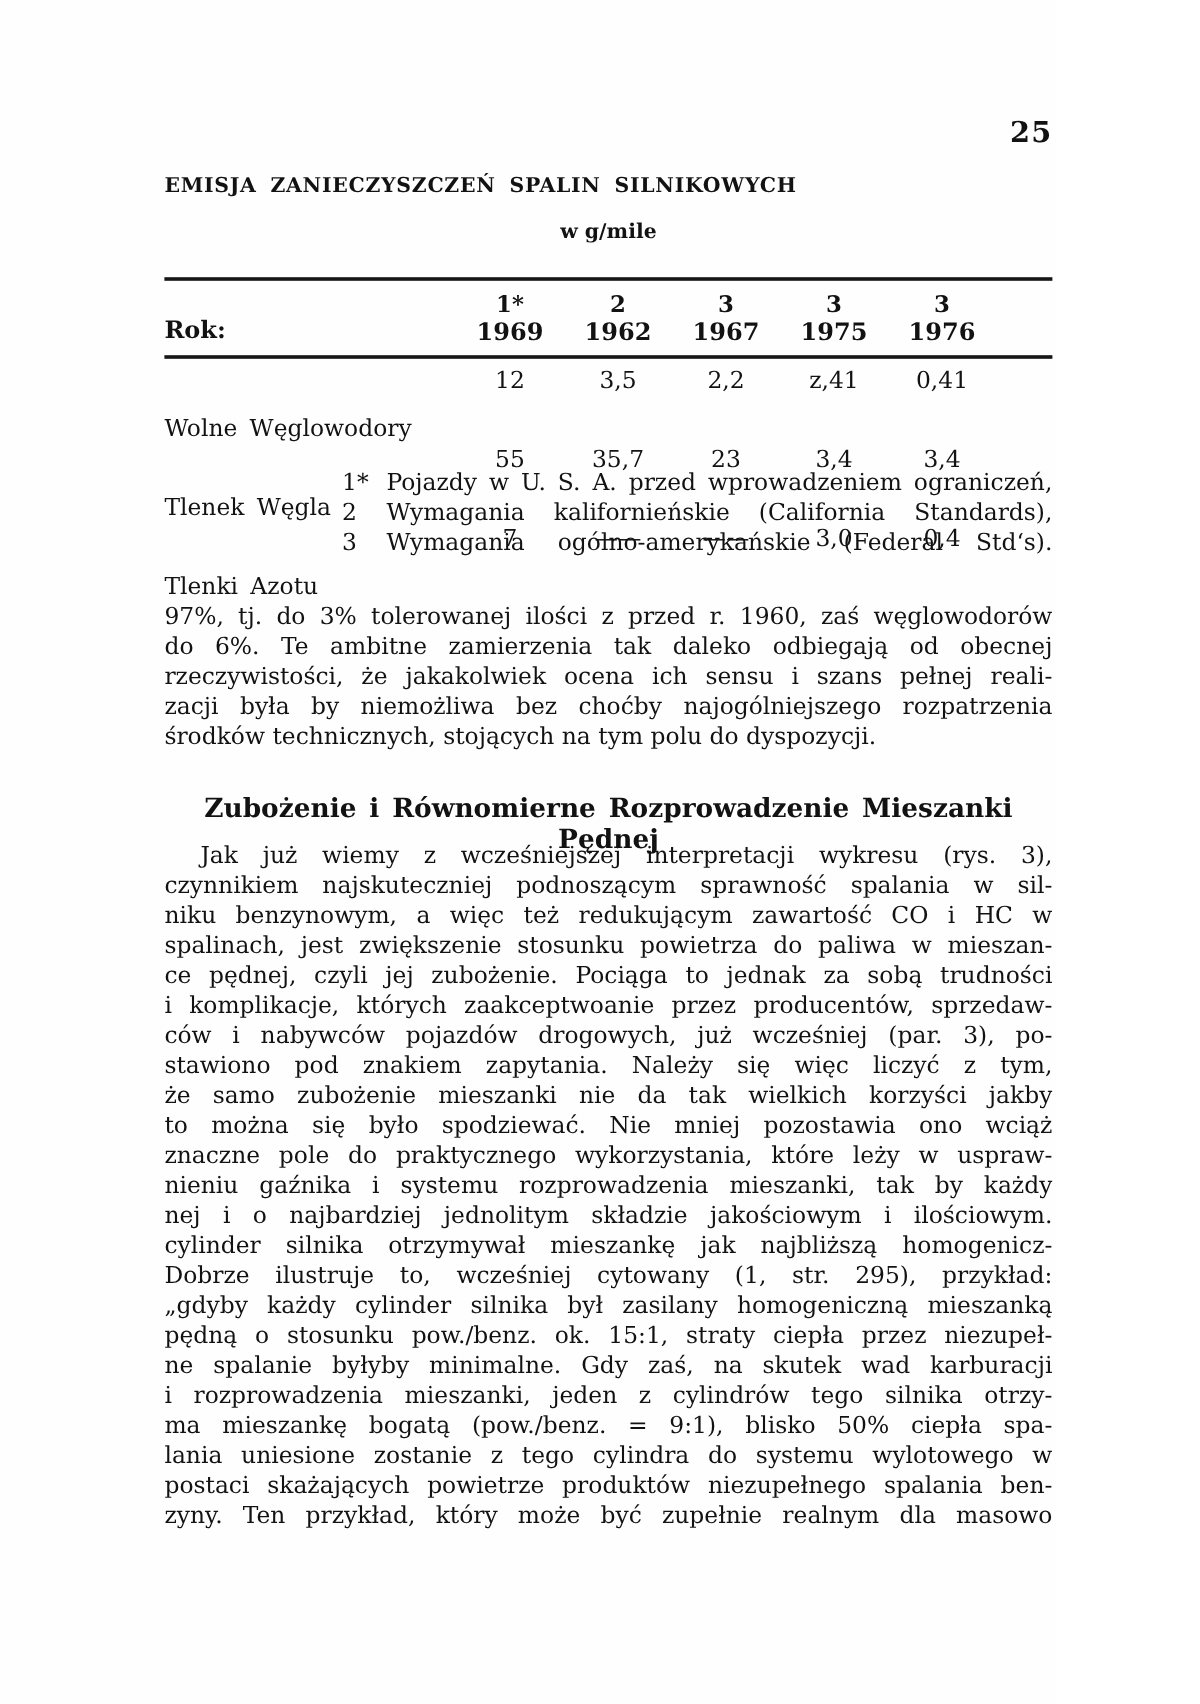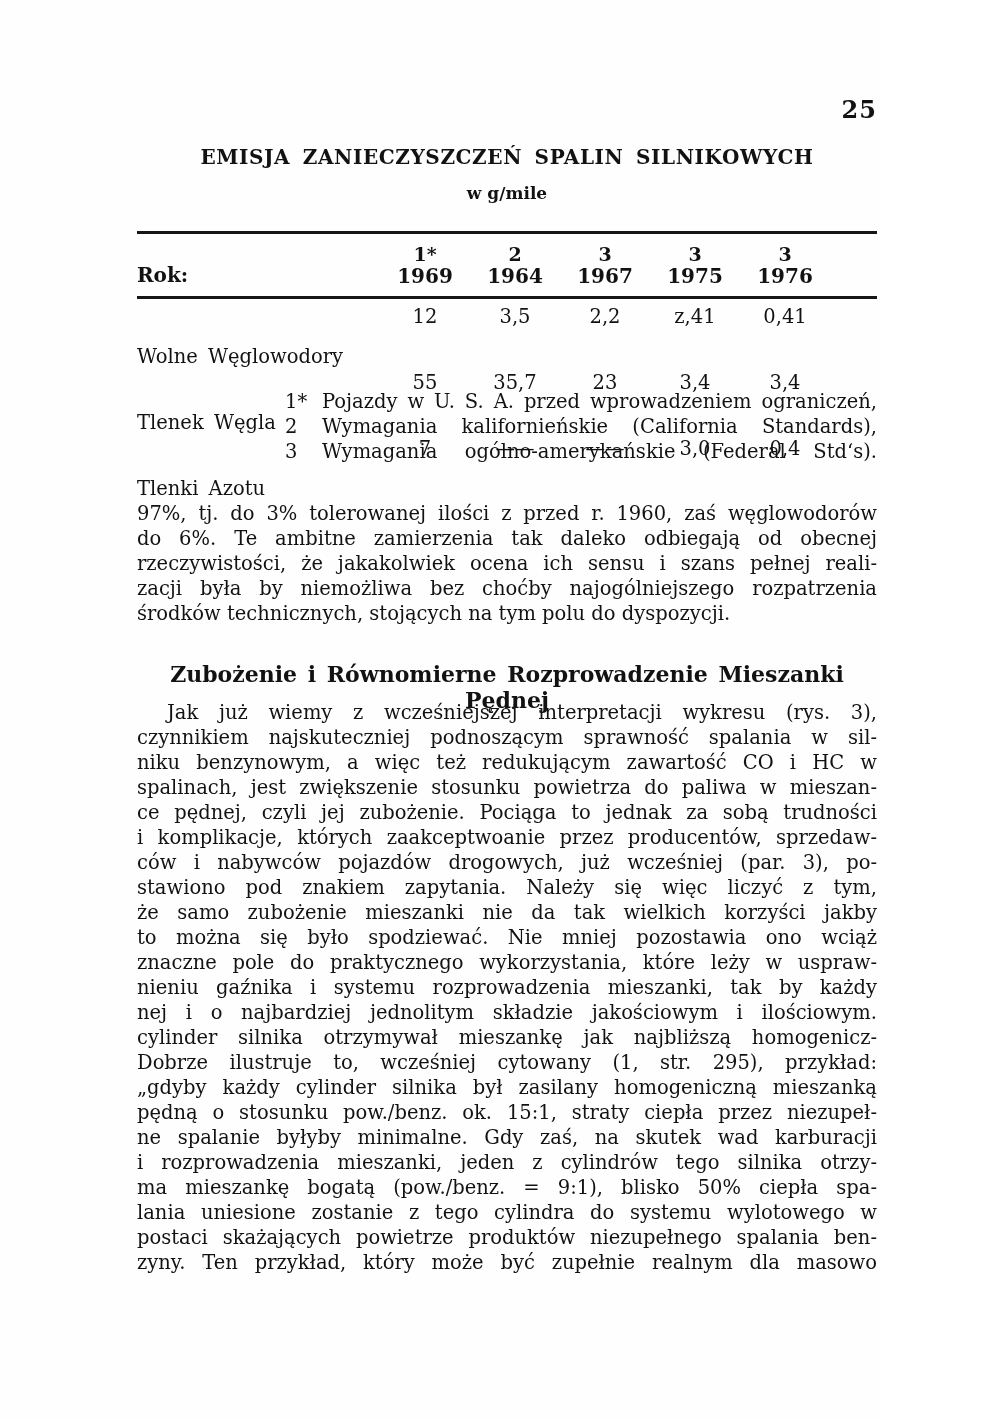--- a/index.html
+++ b/index.html
@@ -20,22 +20,21 @@
 
   .pageno {
     top:95px;
     text-align:right;
     font-size:24px;
     font-weight:bold;
     letter-spacing:1px;
   }
   .title {
     top:145px;
-    text-align:center;
-    font-size:20px;
+    font-size:17px;
     font-weight:bold;
     letter-spacing:0.6px;
     word-spacing:5px;
   }
   .subtitle {
     top:183px;
     text-align:center;
     font-size:17px;
     font-weight:bold;
   }
@@ -97,21 +96,21 @@
   <div class="abs dtable">
     <div class="rule"></div>
     <div class="tgrid thead" id="thead">
       <div class="rok">Rok:</div>
     <div class="th-col">
           <div class="th-note">1*</div>
           <div class="th-year">1969</div>
         </div>
         <div class="th-col">
           <div class="th-note">2</div>
-          <div class="th-year">1964</div>
+          <div class="th-year">1962</div>
         </div>
         <div class="th-col">
           <div class="th-note">3</div>
           <div class="th-year">1967</div>
         </div>
         <div class="th-col">
           <div class="th-note">3</div>
           <div class="th-year">1975</div>
         </div>
         <div class="th-col">

